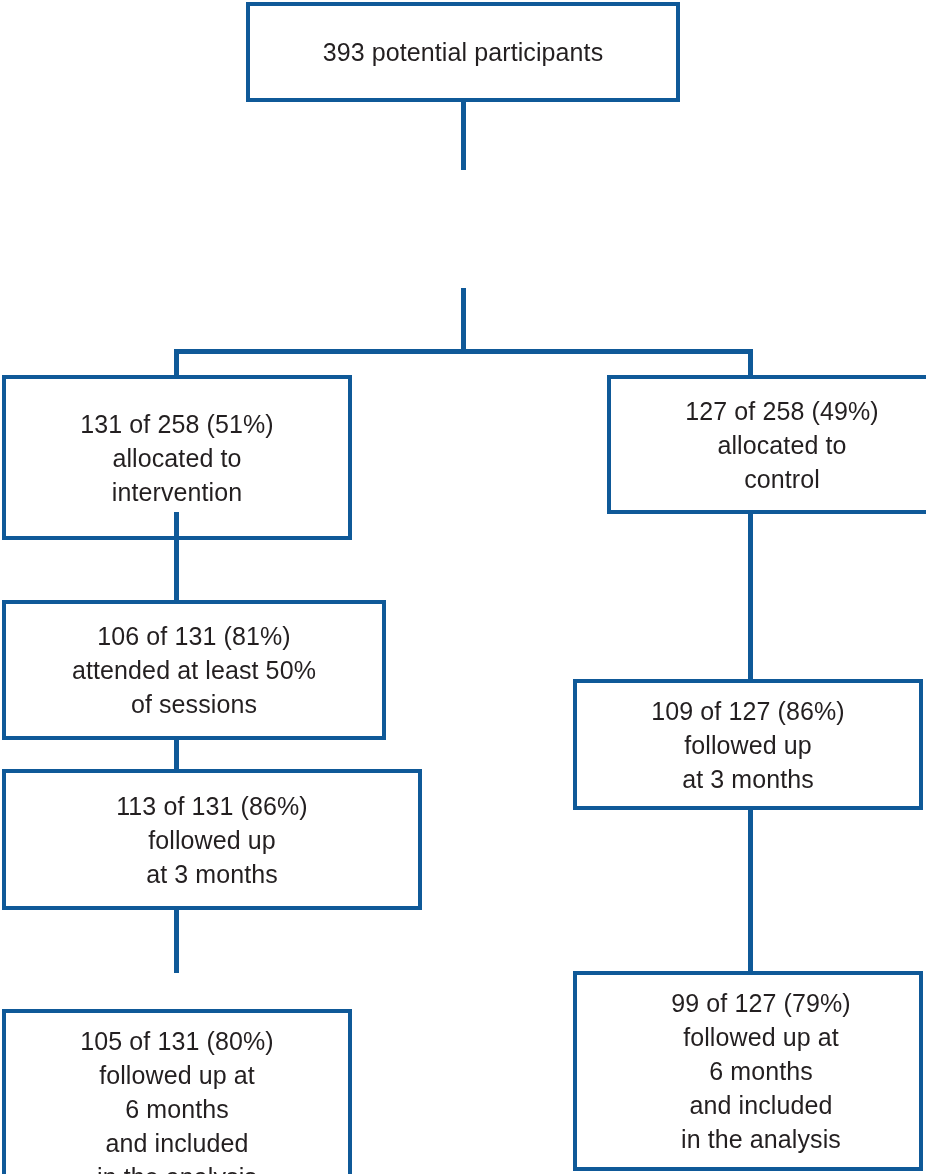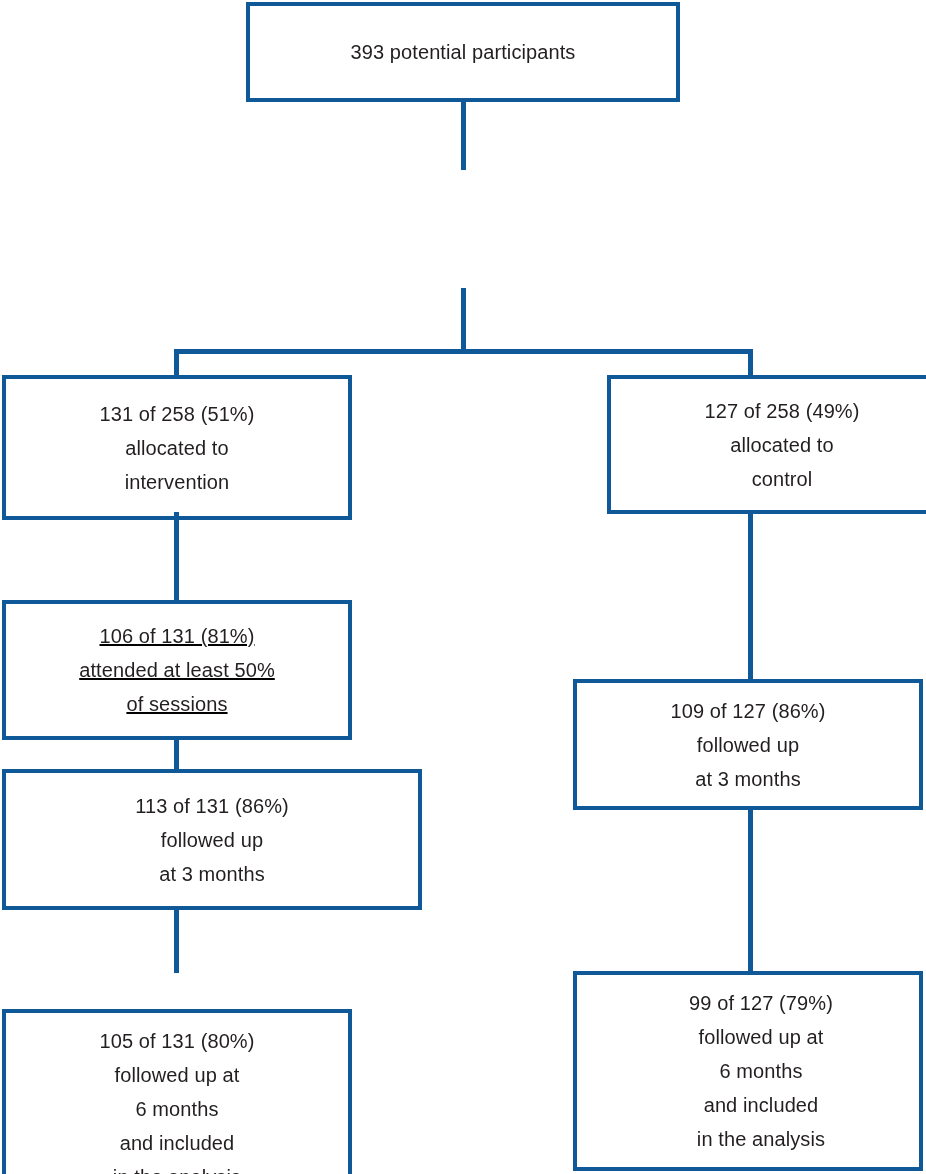--- a/index.html
+++ b/index.html
@@ -20,21 +20,21 @@
     box-sizing: border-box;
     border: 4px solid #0f5998;
     background: #ffffff;
     display: flex;
     align-items: center;
     justify-content: center;
     text-align: center;
   }
   .node-label {
     color: #231f20;
-    font-size: 20px;
+    font-size: 25px;
     line-height: 34px;
     font-weight: 400;
     letter-spacing: 0.1px;
     white-space: pre-line;
     padding: 0 6px;
   }
   .conn {
     position: absolute;
     background: #0f5998;
   }
@@ -54,35 +54,35 @@
 
 
   <div class="conn conn-v" style="left:461px; top:288px; height:63px;"></div>
 
   <div class="conn conn-h" style="left:174px; top:349px; width:579px;"></div>
 
   <div class="conn conn-v" style="left:174px; top:349px; height:28px;"></div>
 
   <div class="conn conn-v" style="left:748px; top:349px; height:28px;"></div>
 
-  <div class="node" style="left:2px; top:375px; width:350px; height:145px;">
+  <div class="node" style="left:2px; top:375px; width:350px; height:165px;">
     <div class="node-label">131 of 258 (51%)
 allocated to
 intervention</div>
   </div>
 
   <div class="node" style="left:607px; top:375px; width:350px; height:139px;">
     <div class="node-label">127 of 258 (49%)
 allocated to
 control</div>
   </div>
 
   <div class="conn conn-v" style="left:174px; top:512px; height:90px;"></div>
 
-  <div class="node" style="left:2px; top:600px; width:350px; height:140px;text-decoration:underline;">
+  <div class="node" style="left:2px; top:600px; width:384px; height:140px;">
     <div class="node-label">106 of 131 (81%)
 attended at least 50%
 of sessions</div>
   </div>
 
   <div class="conn conn-v" style="left:174px; top:738px; height:33px;"></div>
 
   <div class="node" style="left:2px; top:769px; width:420px; height:141px;">
     <div class="node-label">113 of 131 (86%)
 followed up

